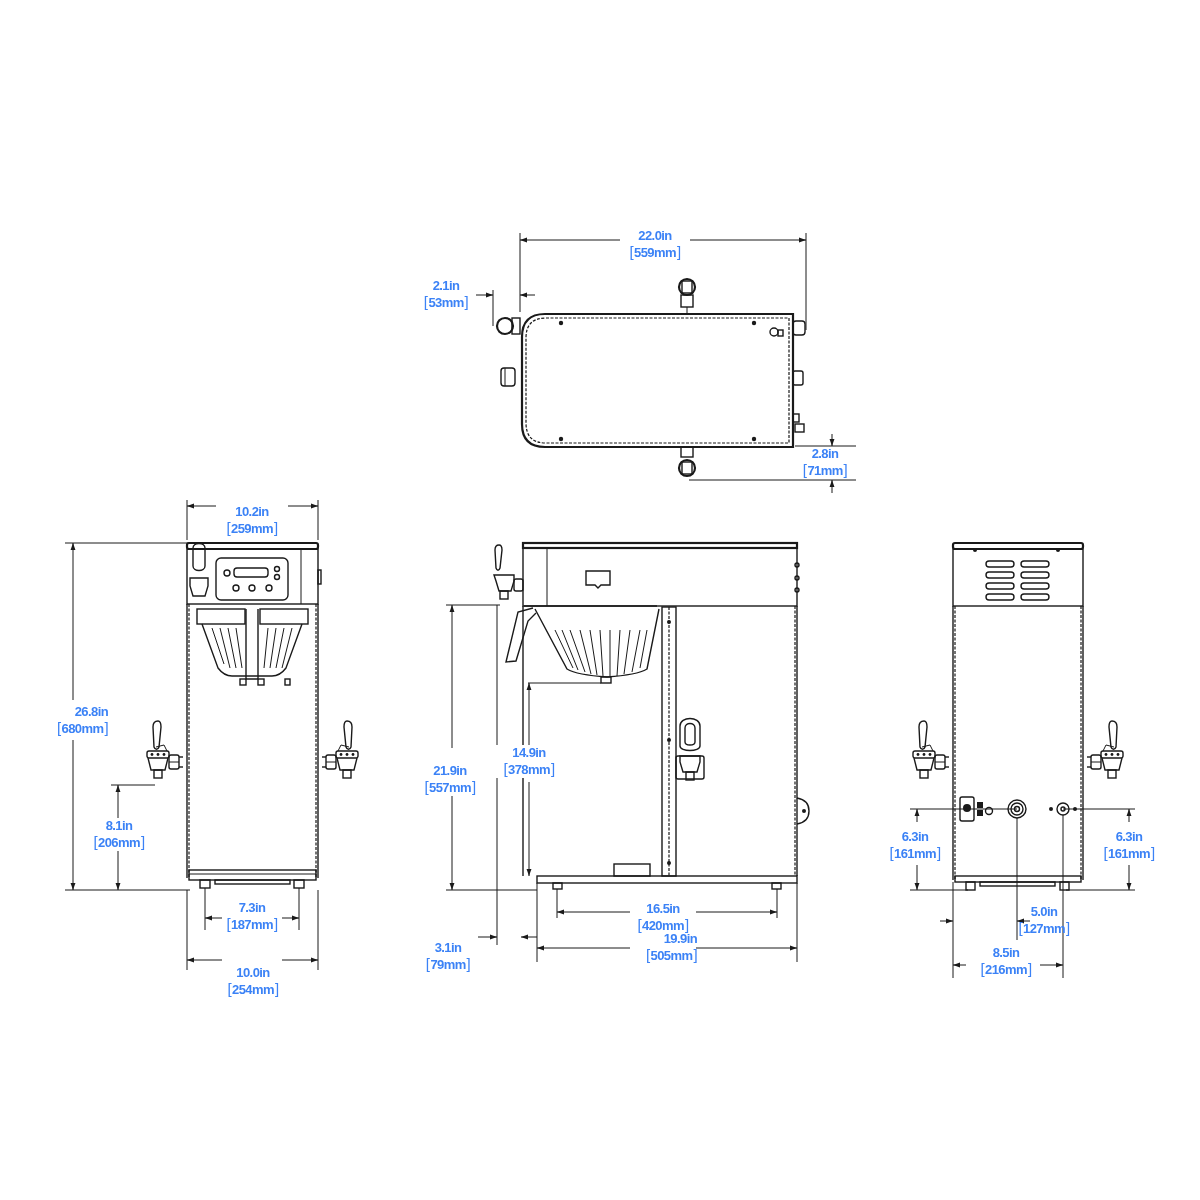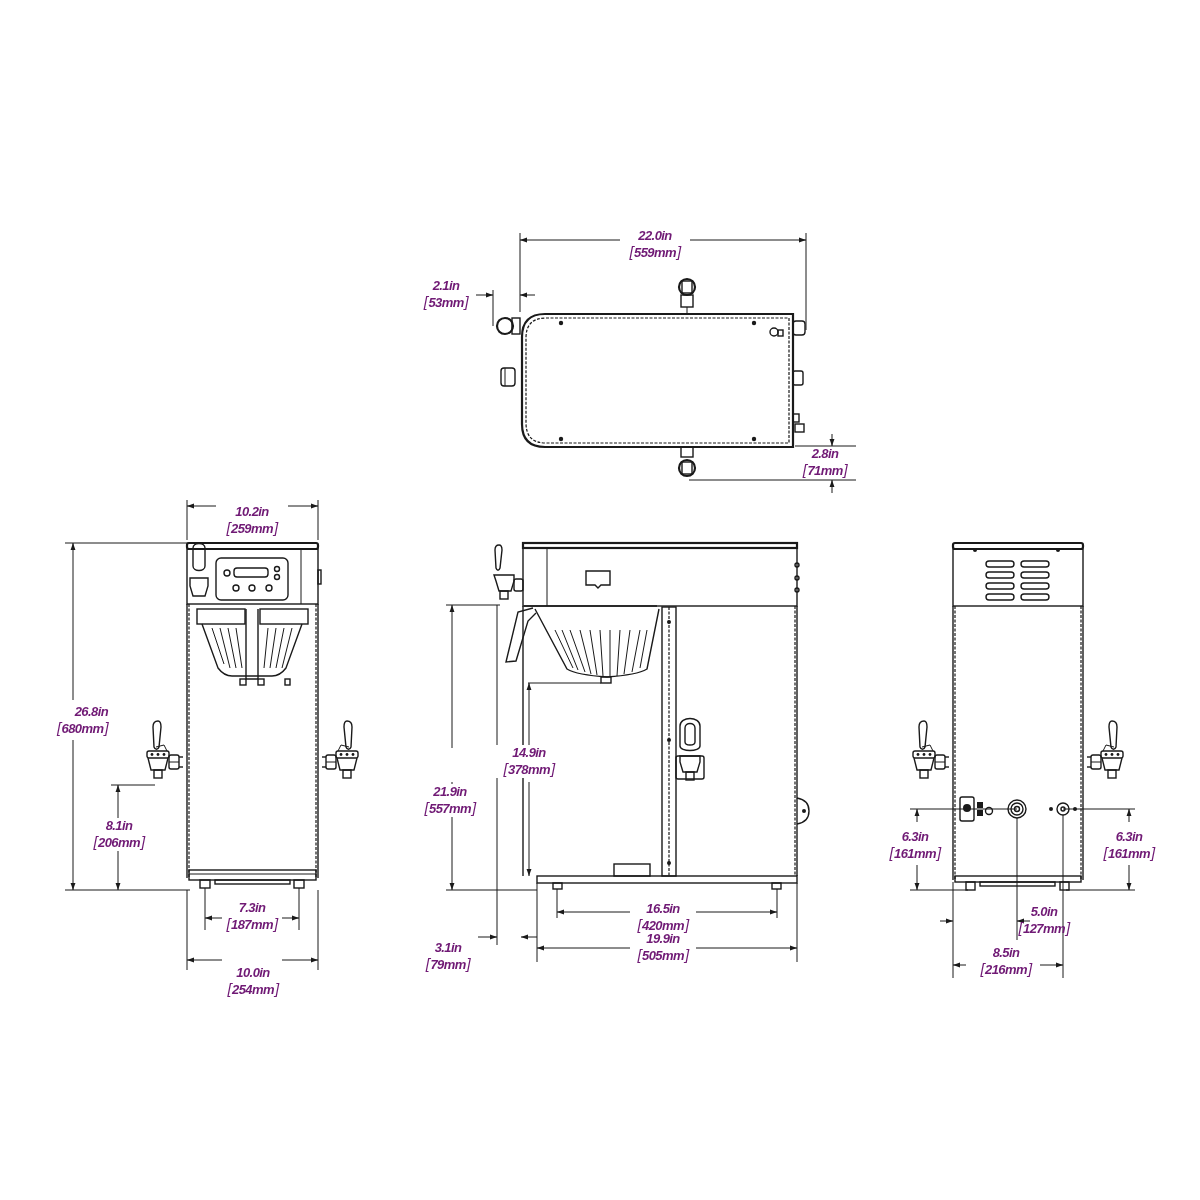--- a/index.html
+++ b/index.html
@@ -10,26 +10,25 @@
   .thick { stroke: #1a1a1a; stroke-width: 2.2; fill: none; }
   .dash { stroke: #1a1a1a; stroke-width: 1.2; fill: none; stroke-dasharray: 3 1.5; }
   .fillk { fill: #1a1a1a; stroke: none; }
   .dim { stroke: #1a1a1a; stroke-width: 1; fill: none; }
   .lbl {
     position: absolute;
     font-family: "Liberation Sans", sans-serif;
     font-weight: bold;
     font-size: 13px;
     letter-spacing: -0.6px;
-    color: #701a75;
+    color: #3b82f6;
     text-align: center;
     line-height: 16px;
     background: #ffffff;
     white-space: nowrap;
-    font-style: italic;
   }
   .lbl .mm::before { content: "["; font-weight: normal; font-size: 15px; margin-right: 1px; }
   .lbl .mm::after { content: "]"; font-weight: normal; font-size: 15px; margin-left: 1px; }
   .lbl span { display: block; }
 </style>
 </head>
 <body>
 
 <svg class="drawing" width="1200" height="1200" viewBox="0 0 1200 1200" xmlns="http://www.w3.org/2000/svg">
   <defs>
@@ -333,33 +332,33 @@
 </div>
 <div class="lbl" style="left:220px;top:900px;width:64px;background:transparent;">
   <span>7.3in</span>
     <span class="mm">187mm</span>
 </div>
 <div class="lbl" style="left:220px;top:965px;width:66px;background:transparent;">
   <span>10.0in</span>
     <span class="mm">254mm</span>
 </div>
 
-<div class="lbl" style="left:417px;top:784px;width:66px;">
+<div class="lbl" style="left:417px;top:763px;width:66px;">
   <span>21.9in</span>
     <span class="mm">557mm</span>
 </div>
 <div class="lbl" style="left:494px;top:745px;width:70px;">
   <span>14.9in</span>
     <span class="mm">378mm</span>
 </div>
 <div class="lbl" style="left:629px;top:893px;width:68px;background:transparent;margin-top:8px;">
   <span>16.5in</span>
     <span class="mm">420mm</span>
 </div>
-<div class="lbl" style="left:629px;top:931px;width:68px;background:transparent;">
+<div class="lbl" style="left:629px;top:931px;width:68px;background:transparent;text-align:right;">
   <span>19.9in</span>
     <span class="mm">505mm</span>
 </div>
 <div class="lbl" style="left:418px;top:920px;width:60px;background:transparent;margin-top:20px;">
   <span>3.1in</span>
     <span class="mm">79mm</span>
 </div>
 
 <div class="lbl" style="left:880px;top:829px;width:70px;">
   <span>6.3in</span>

